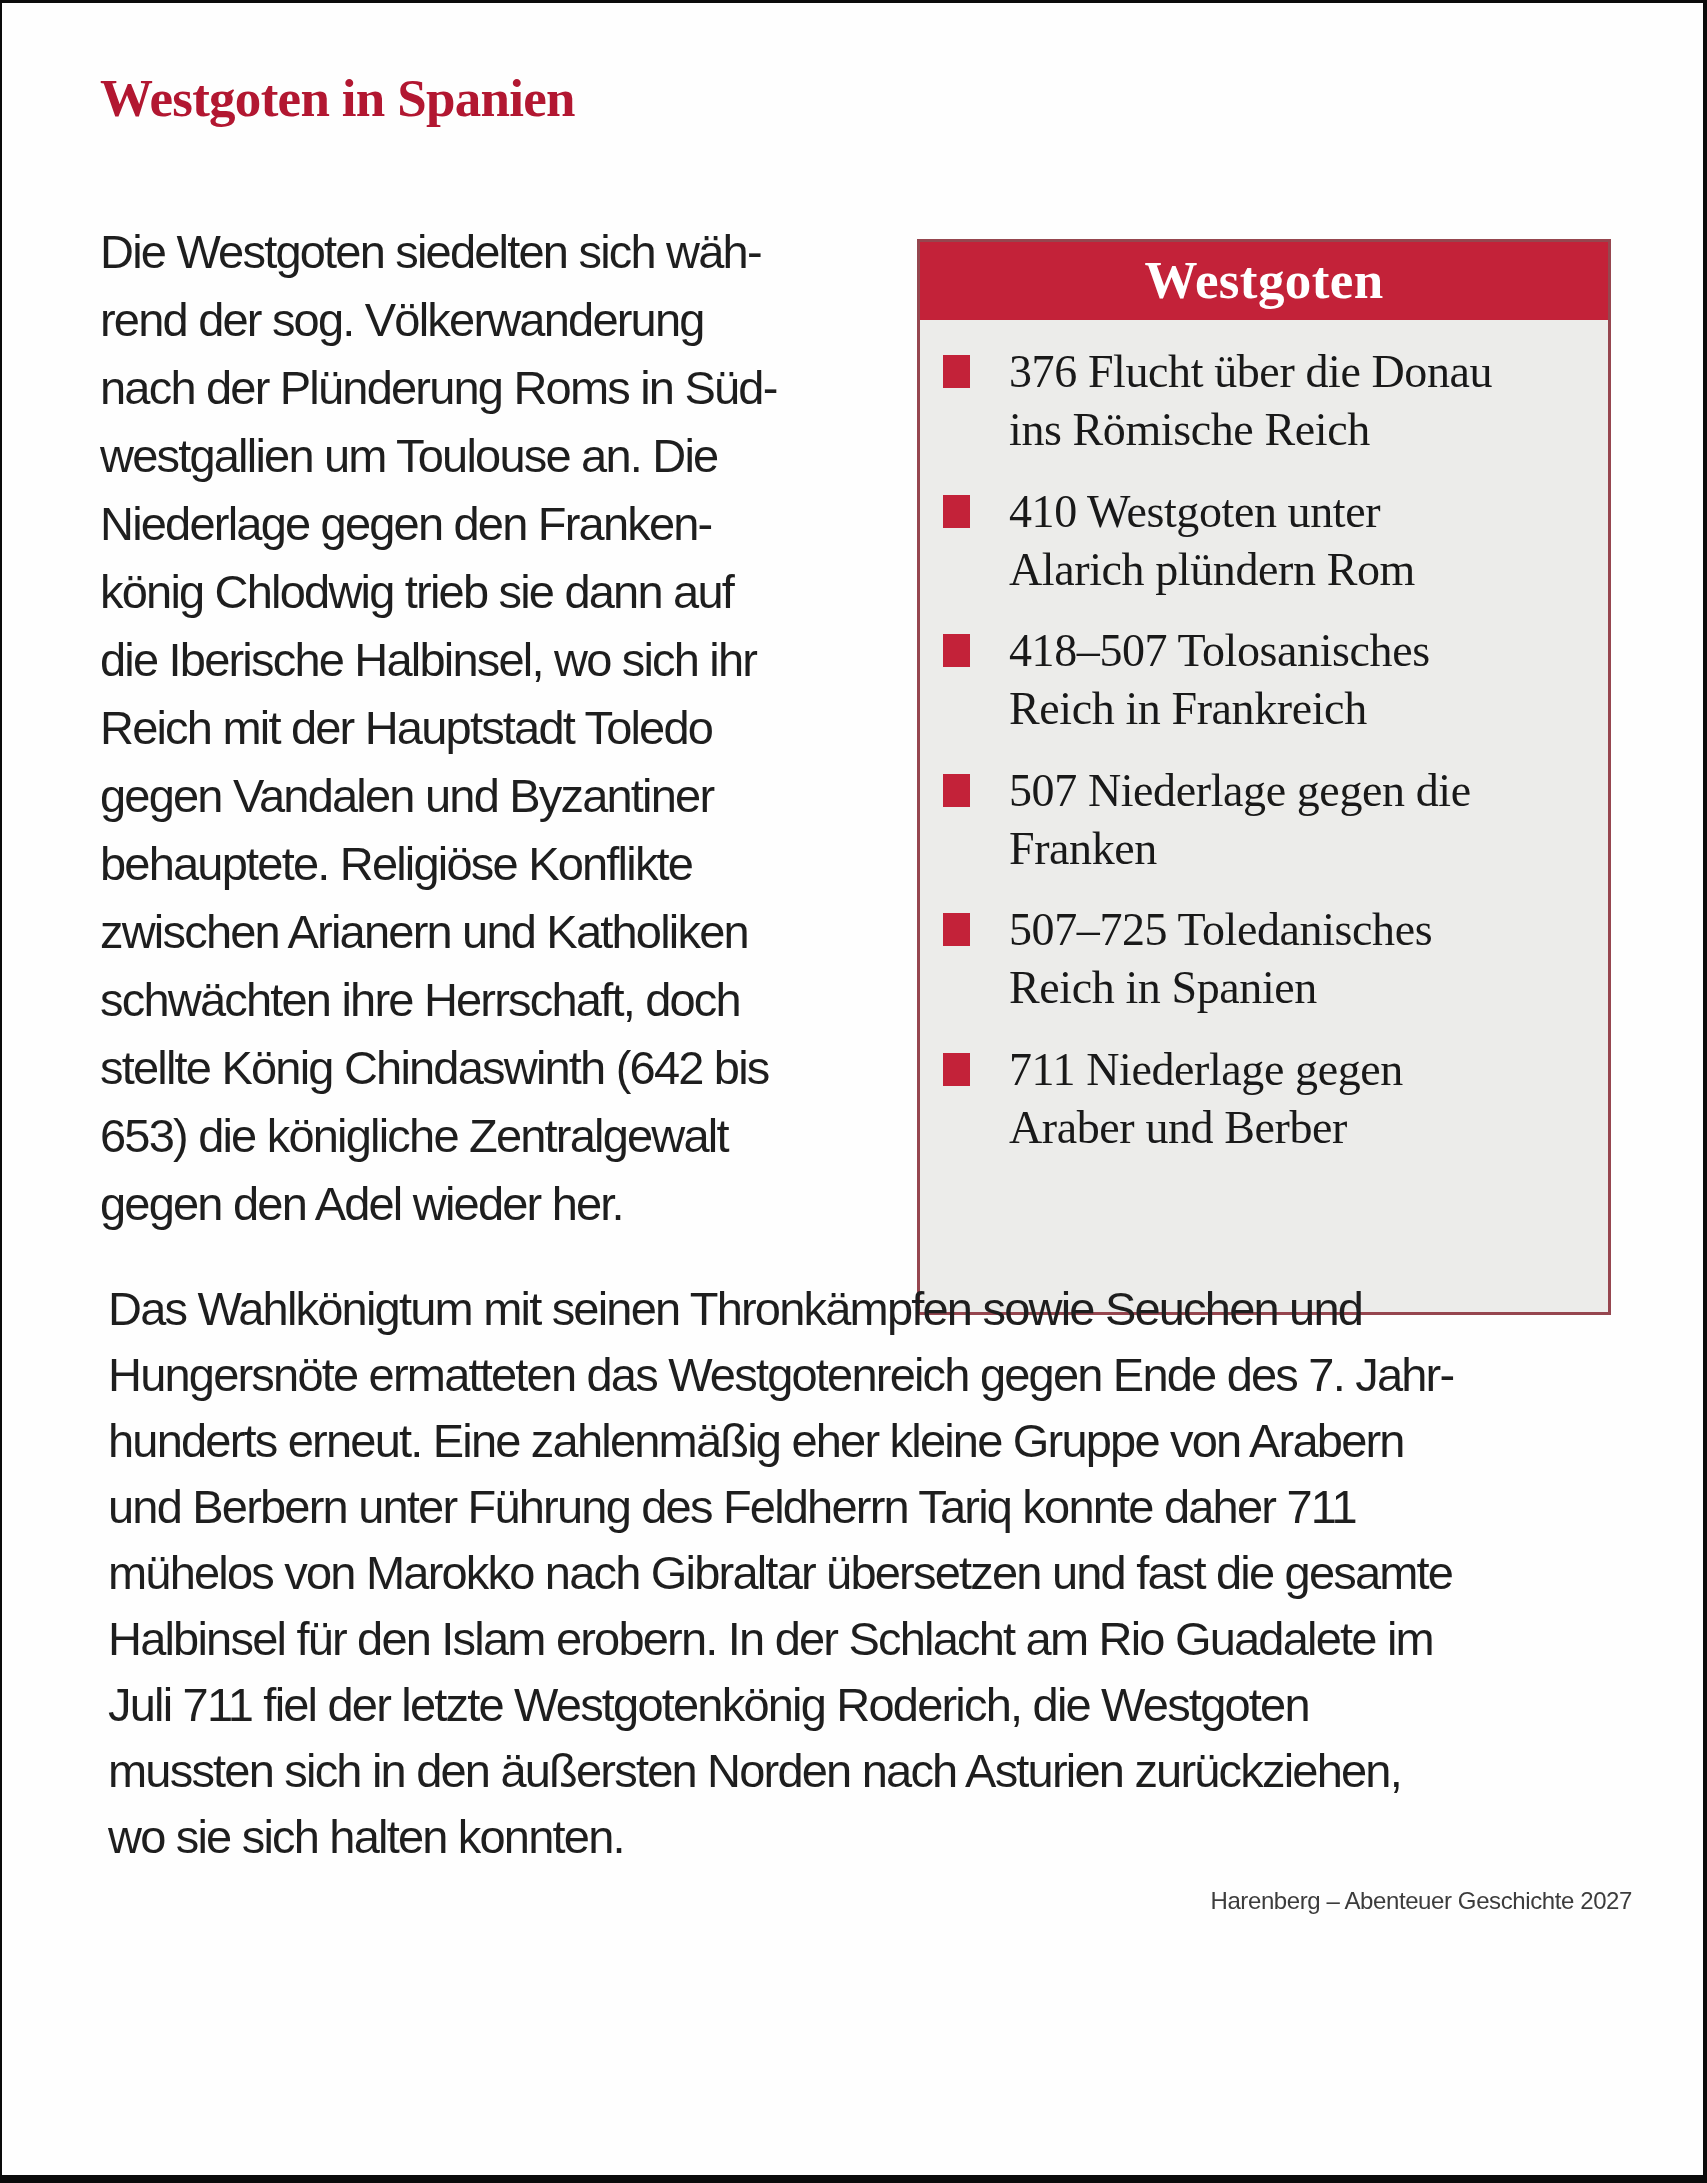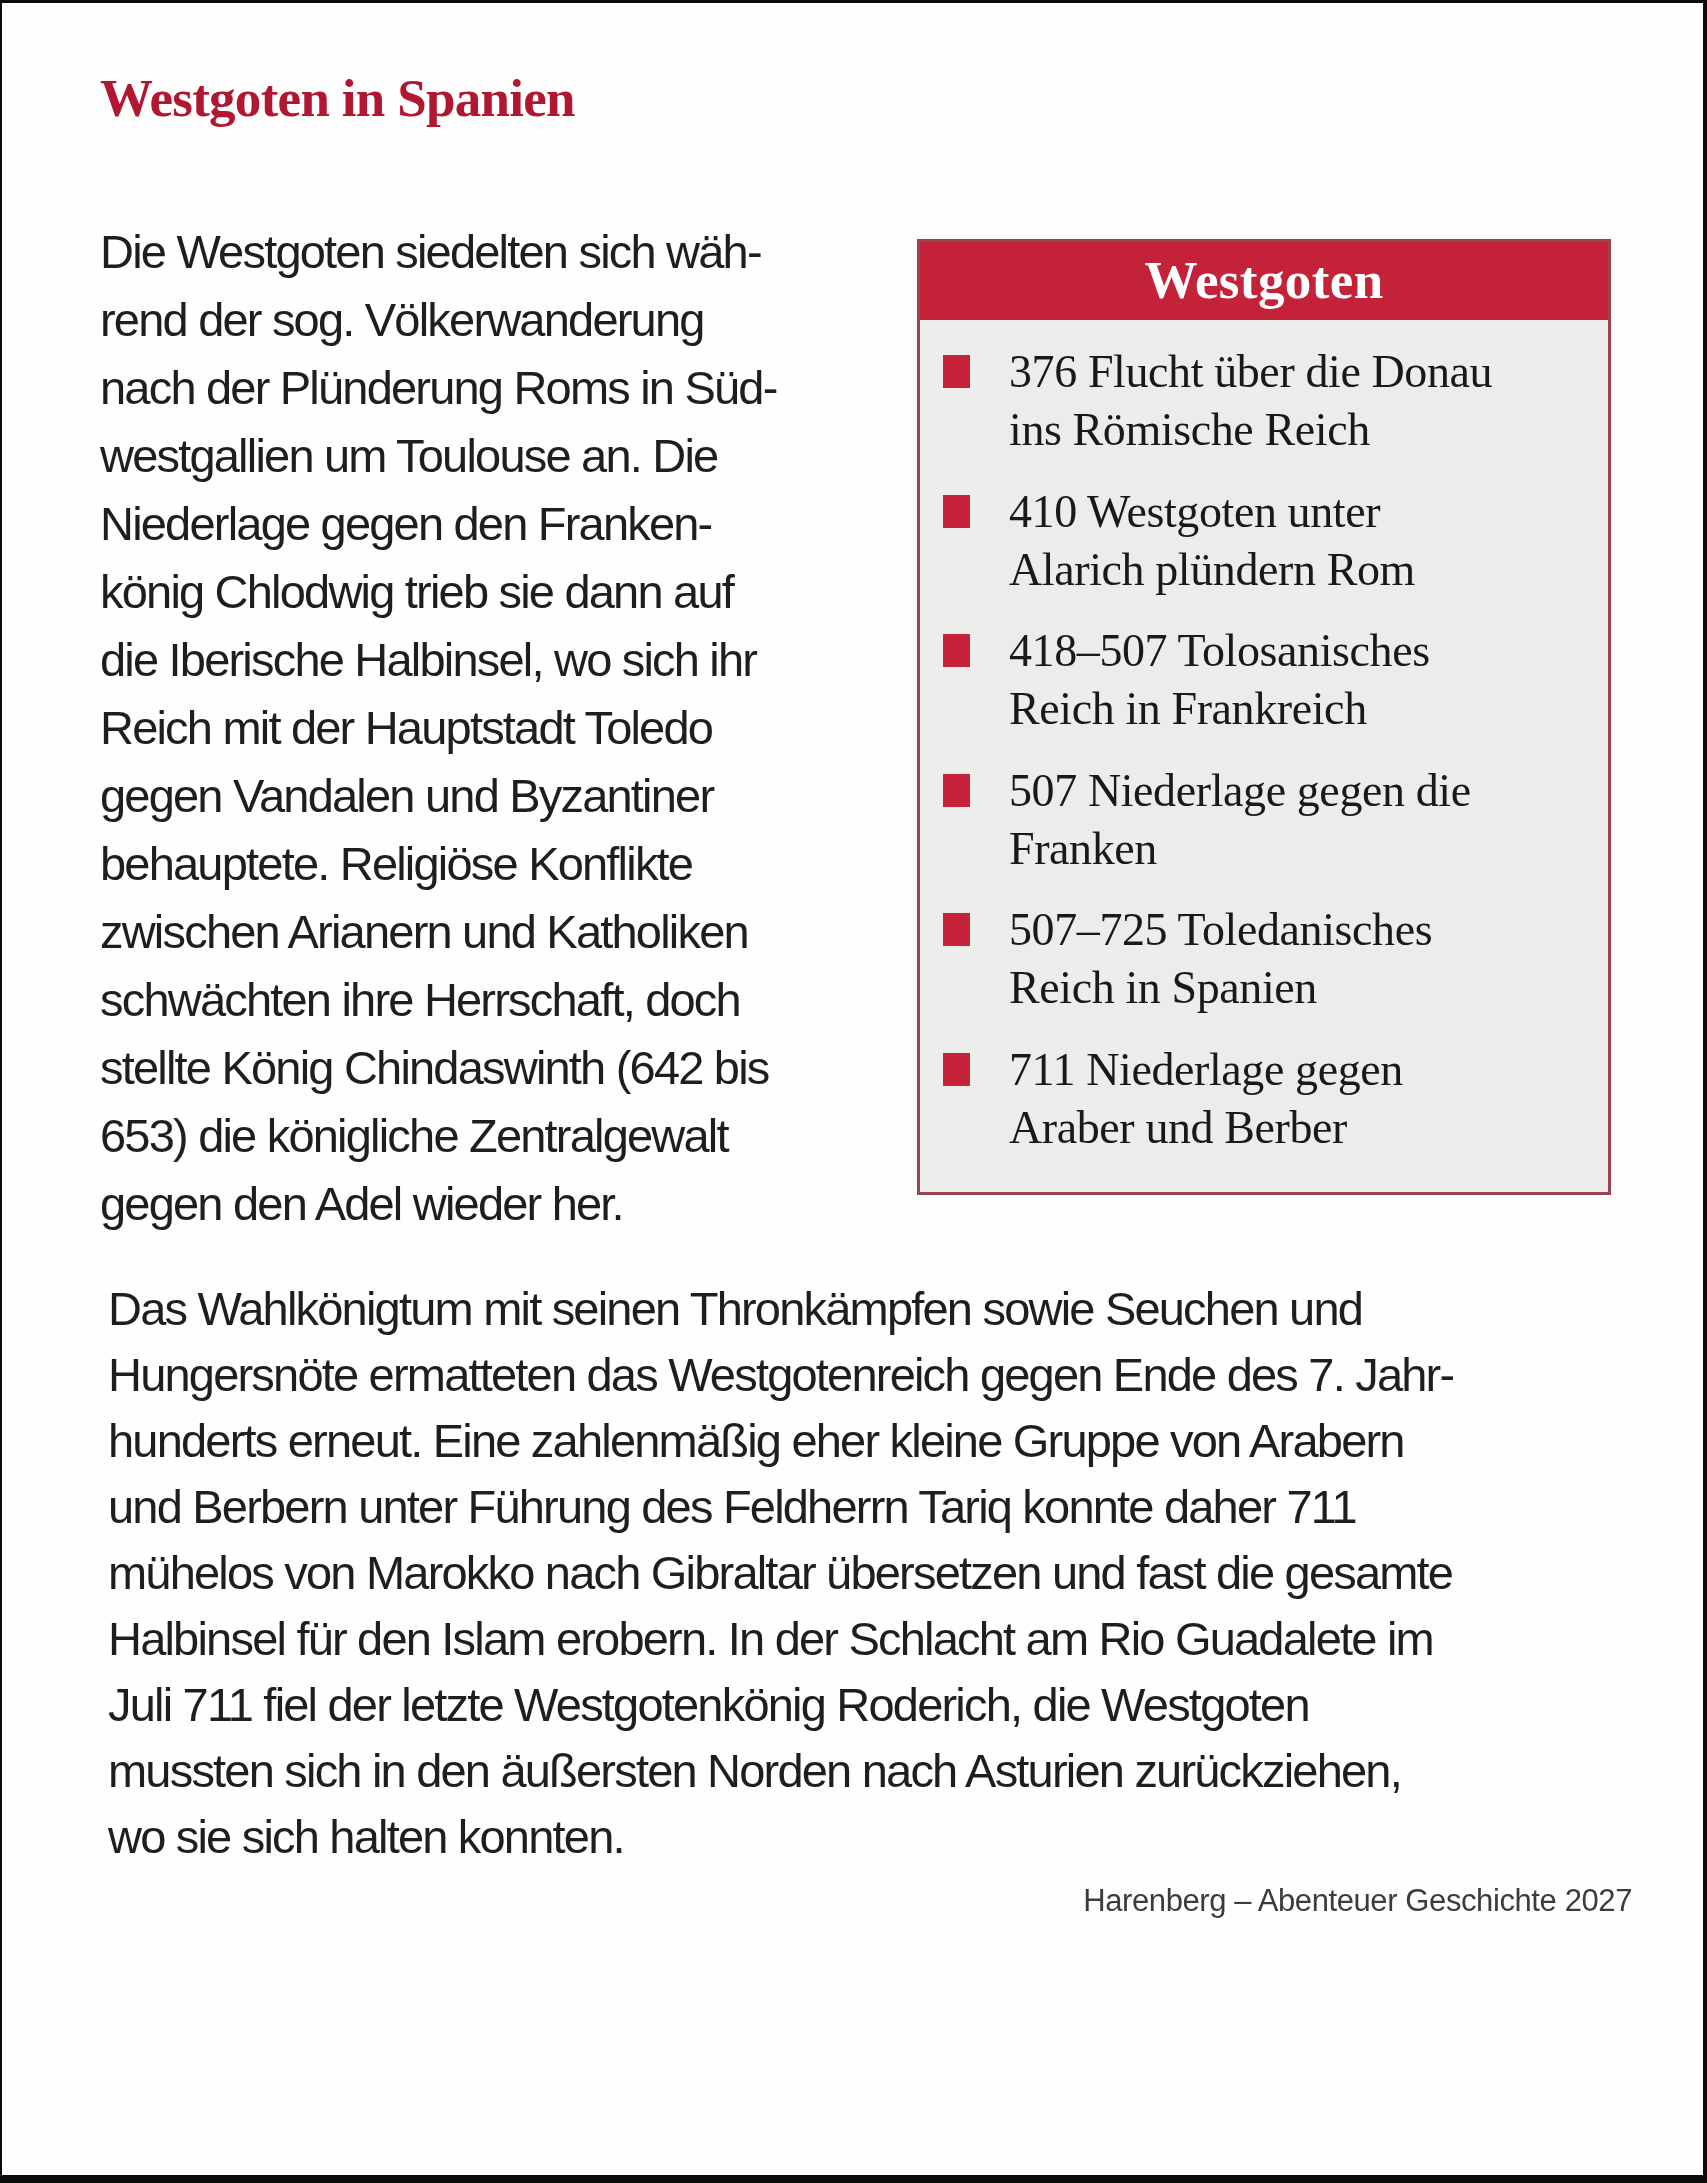--- a/index.html
+++ b/index.html
@@ -42,21 +42,21 @@
     line-height: 68px;
     letter-spacing: -1.8px;
     color: var(--text, #1e1e1e);
   }
 
   .sidebar {
     position: absolute;
     left: 915px;
     top: 236px;
     width: 694px;
-    height: 956px;
+    height: 1076px;
     box-sizing: border-box;
     border: 3.6px solid var(--box-border, #96464f);
     background: var(--box-bg, #ececea);
   }
 
   .sidebar-header {
     height: 78px;
     background: var(--accent, #c32239);
     color: #ffffff;
     font-family: "Liberation Serif", serif;
@@ -105,21 +105,21 @@
     color: var(--text, #1e1e1e);
   }
 
   .attribution {
     position: absolute;
     left: 98px;
     top: 1877px;
     width: 1532px;
     margin: 0;
     text-align: right;
-    font-size: 31px;
+    font-size: 24px;
     line-height: 41px;
     letter-spacing: -0.4px;
     color: #3c3c3c;
   }
 </style>
 </head>
 <body>
 
 <div class="page">
 

